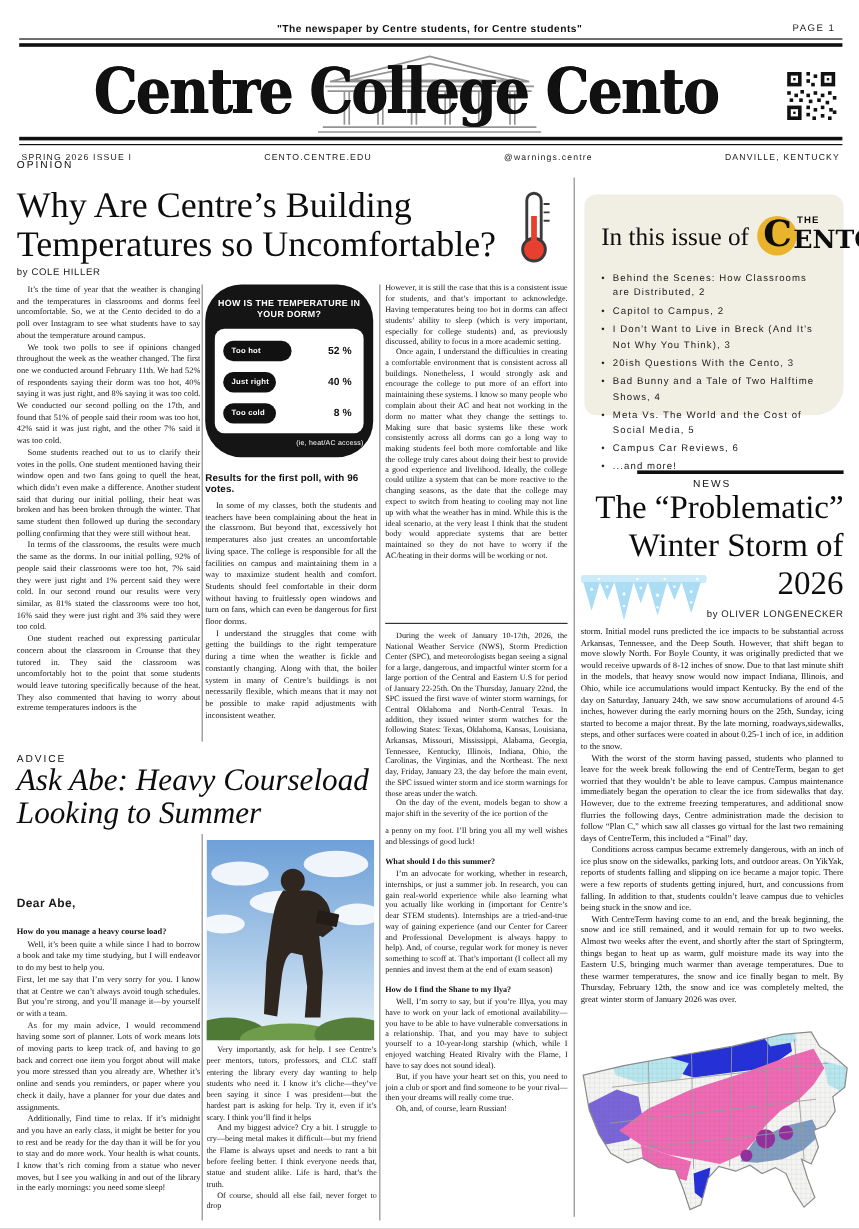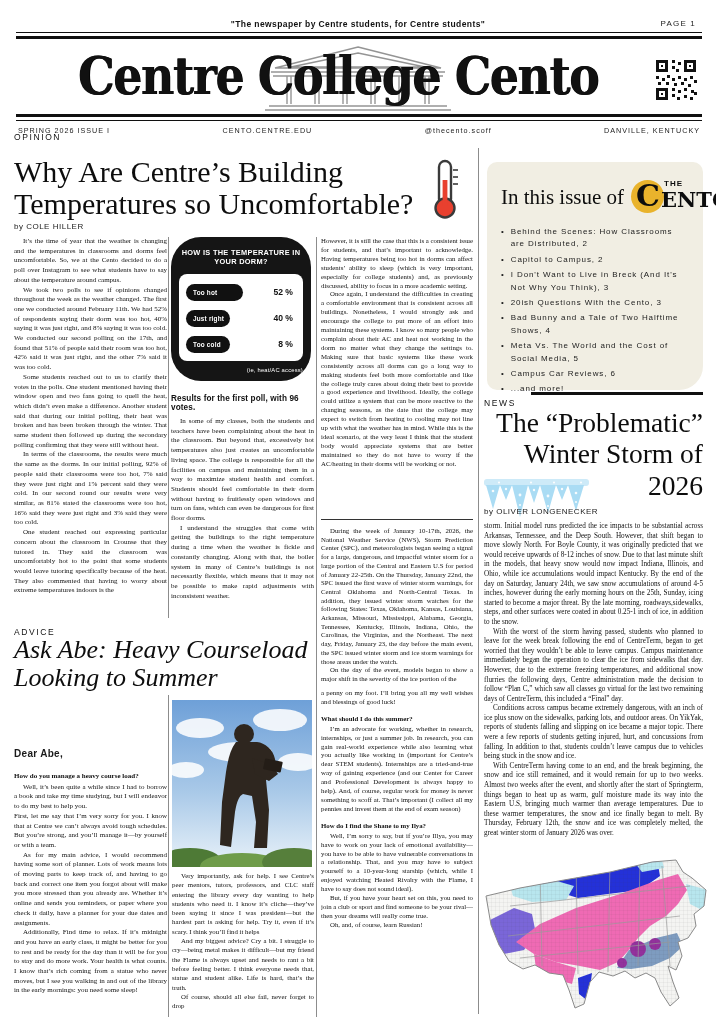--- a/index.html
+++ b/index.html
@@ -72,23 +72,23 @@
            font-size:30px;color:#0d0d0d;line-height:36px;}
   .cento-the{position:absolute;left:33px;top:1px;font-family:"Liberation Sans",sans-serif;
              font-weight:bold;font-size:8px;letter-spacing:1px;color:#0d0d0d;}
   .cento-ento{position:absolute;left:30px;top:9px;font-family:"DejaVu Serif",serif;font-weight:bold;
               font-size:21px;color:#0d0d0d;}
   .issue-item{display:flex;gap:6px;font-family:"Liberation Sans",sans-serif;font-size:8px;
               letter-spacing:.9px;line-height:1.55;color:#222;margin-bottom:3px;}
   .issue-bullet{flex:0 0 auto;font-size:8px;line-height:1.55;}
 
   
-  .news-label{text-align:left;}
+  .news-label{text-align:center;}
   .news-title{text-align:right;font-size:27.5px;line-height:1.14;}
-  .news-byline{text-align:left;}
+  .news-byline{text-align:right;}
 
   
   .greeting{font-family:"Liberation Sans",sans-serif;font-weight:bold;font-size:10px;
             letter-spacing:.3px;color:#1a1a1a;}
   .photo{overflow:hidden;}
 </style>
 </head>
 <body>
 
 <div class="page">
@@ -166,21 +166,21 @@
       </g>
     </svg>
   </div>
 
   <div class="abs rule r3"></div>
   <div class="abs rule r4"></div>
 
   <div class="abs inforow">
     <span>SPRING 2026 ISSUE I</span>
     <span>CENTO.CENTRE.EDU</span>
-    <span>@thecento.scoff</span>
+    <span>@warnings.centre</span>
     <span>DANVILLE, KENTUCKY</span>
   </div>
 
   <div class="abs vrule" style="left:168px;top:237px;height:381px;"></div>
   <div class="abs vrule" style="left:168px;top:695px;height:322px;"></div>
   <div class="abs vrule" style="left:316px;top:237px;height:780px;"></div>
   <div class="abs vrule" style="left:478px;top:148px;height:866px;"></div>
 
   <div class="abs seclabel" style="left:14px;top:132px;">OPINION</div>
   <h1 class="abs headline" style="left:14px;top:156px;width:452px;margin:0;font-size:30px;line-height:1.06;">Why Are Centre’s Building Temperatures so Uncomfortable?</h1>
@@ -247,21 +247,21 @@
     </div>
 
   <div class="abs hdiv" style="left:321px;top:519px;width:152px;"></div>
 
   <div class="abs flow bti" style="left:321px;top:527px;width:152px;height:156px;">
 
   <p class="p">During the week of January 10-17th, 2026, the National Weather Service (NWS), Storm Prediction Center (SPC), and meteorologists began seeing a signal for a large, dangerous, and impactful winter storm for a large portion of the Central and Eastern U.S for period of January 22-25th. On the Thursday, January 22nd, the SPC issued the first wave of winter storm warnings, for Central Oklahoma and North-Central Texas. In addition, they issued winter storm watches for the following States: Texas, Oklahoma, Kansas, Louisiana, Arkansas, Missouri, Mississippi, Alabama, Georgia, Tennessee, Kentucky, Illinois, Indiana, Ohio, the Carolinas, the Virginias, and the Northeast. The next day, Friday, January 23, the day before the main event, the SPC issued winter storm and ice storm warnings for those areas under the watch.</p>
       <p class="p">On the day of the event, models began to show a major shift in the severity of the ice portion of the</p>
     </div>
 
-  <div class="abs issue-box" style="left:487px;top:162px;width:216px;height:228px;">
+  <div class="abs issue-box" style="left:487px;top:162px;width:216px;height:184px;">
     <div class="issue-title-row">
       <span class="issue-title">In this issue of</span>
       <span class="cento-logo">
         <span class="cento-circle"></span>
         <span class="cento-c">C</span>
         <span class="cento-the">THE</span>
         <span class="cento-ento">ENTO</span>
       </span>
     </div>
     <div>

